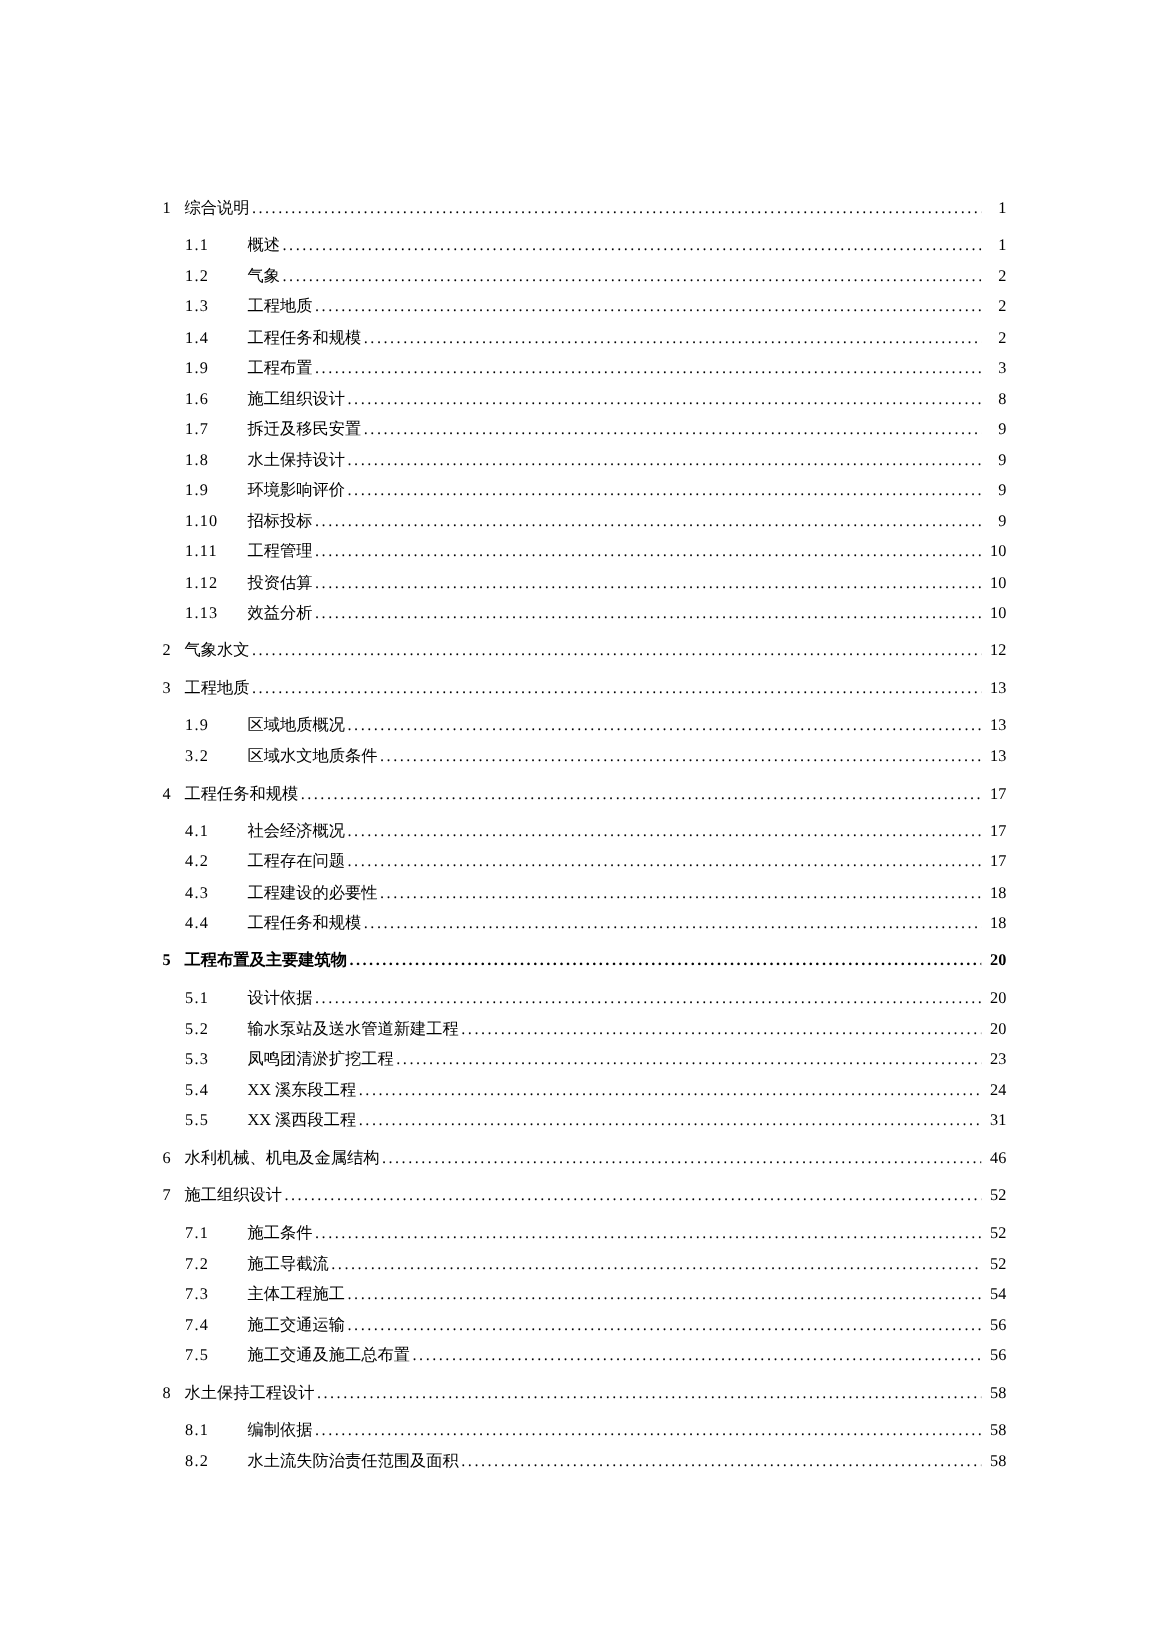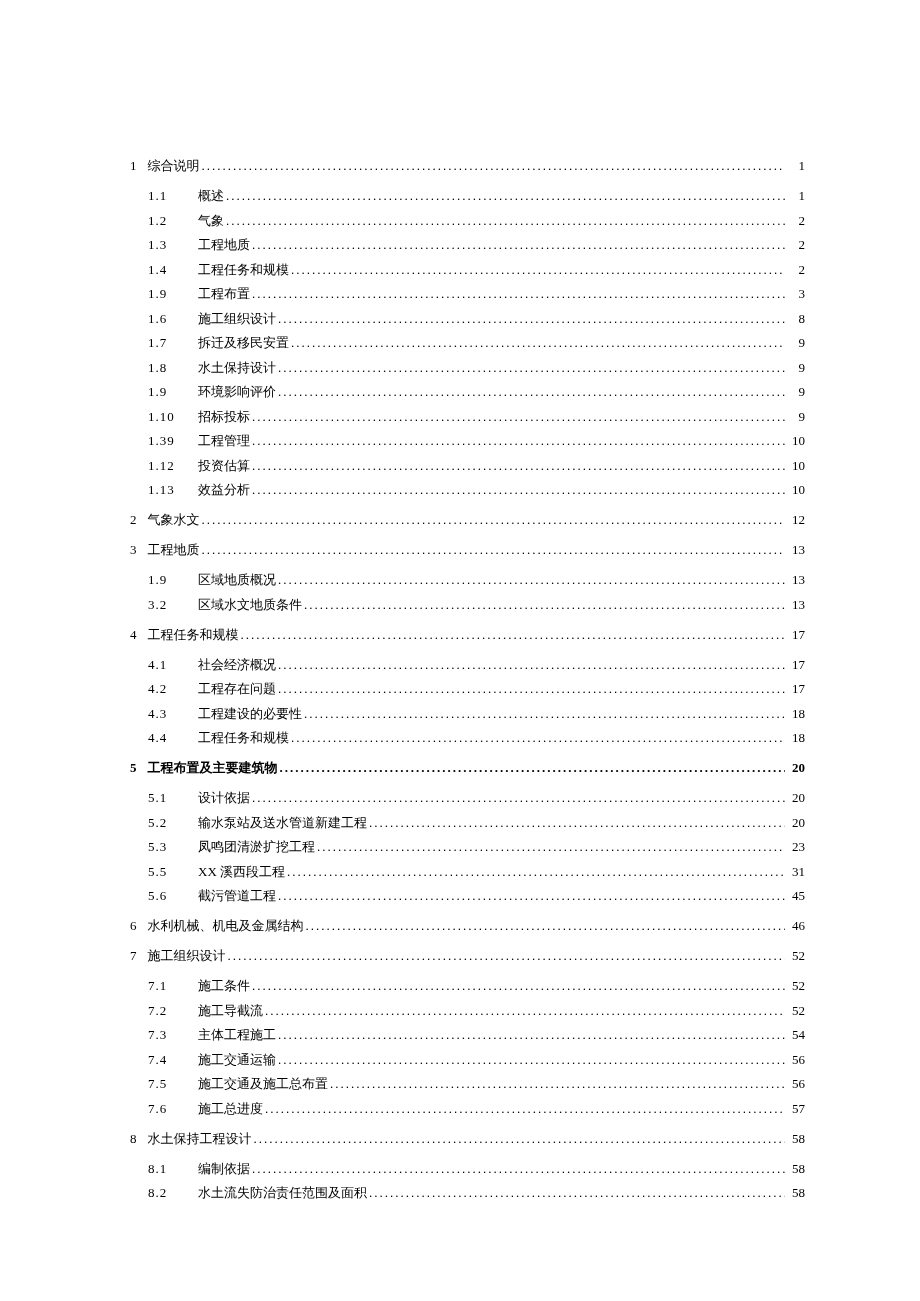--- a/index.html
+++ b/index.html
@@ -136,21 +136,21 @@
         <span class="toc-dots"></span>
         <span class="toc-page">9</span>
       </div>
       <div class="toc-line toc-level-2">
         <span class="toc-num">1.10</span>
         <span class="toc-title">招标投标</span>
         <span class="toc-dots"></span>
         <span class="toc-page">9</span>
       </div>
       <div class="toc-line toc-level-2">
-        <span class="toc-num">1.39</span>
+        <span class="toc-num">1.11</span>
         <span class="toc-title">工程管理</span>
         <span class="toc-dots"></span>
         <span class="toc-page">10</span>
       </div>
       <div class="toc-line toc-level-2">
         <span class="toc-num">1.12</span>
         <span class="toc-title">投资估算</span>
         <span class="toc-dots"></span>
         <span class="toc-page">10</span>
       </div>
@@ -240,31 +240,31 @@
         <span class="toc-dots"></span>
         <span class="toc-page">20</span>
       </div>
       <div class="toc-line toc-level-2">
         <span class="toc-num">5.3</span>
         <span class="toc-title">凤鸣团清淤扩挖工程</span>
         <span class="toc-dots"></span>
         <span class="toc-page">23</span>
       </div>
       <div class="toc-line toc-level-2">
+        <span class="toc-num">5.4</span>
+        <span class="toc-title">XX 溪东段工程</span>
+        <span class="toc-dots"></span>
+        <span class="toc-page">24</span>
+      </div>
+      <div class="toc-line toc-level-2">
         <span class="toc-num">5.5</span>
         <span class="toc-title">XX 溪西段工程</span>
         <span class="toc-dots"></span>
         <span class="toc-page">31</span>
       </div>
-      <div class="toc-line toc-level-2">
-        <span class="toc-num">5.6</span>
-        <span class="toc-title">截污管道工程</span>
-        <span class="toc-dots"></span>
-        <span class="toc-page">45</span>
-      </div>
     </div>
     <div class="toc-section-group">
       <div class="toc-line toc-level-1">
         <span class="toc-num">6</span>
         <span class="toc-title">水利机械、机电及金属结构</span>
         <span class="toc-dots"></span>
         <span class="toc-page">46</span>
       </div>
     </div>
     <div class="toc-section-group">
@@ -296,26 +296,20 @@
         <span class="toc-num">7.4</span>
         <span class="toc-title">施工交通运输</span>
         <span class="toc-dots"></span>
         <span class="toc-page">56</span>
       </div>
       <div class="toc-line toc-level-2">
         <span class="toc-num">7.5</span>
         <span class="toc-title">施工交通及施工总布置</span>
         <span class="toc-dots"></span>
         <span class="toc-page">56</span>
-      </div>
-      <div class="toc-line toc-level-2">
-        <span class="toc-num">7.6</span>
-        <span class="toc-title">施工总进度</span>
-        <span class="toc-dots"></span>
-        <span class="toc-page">57</span>
       </div>
     </div>
     <div class="toc-section-group">
       <div class="toc-line toc-level-1">
         <span class="toc-num">8</span>
         <span class="toc-title">水土保持工程设计</span>
         <span class="toc-dots"></span>
         <span class="toc-page">58</span>
       </div>
       <div class="toc-line toc-level-2">

